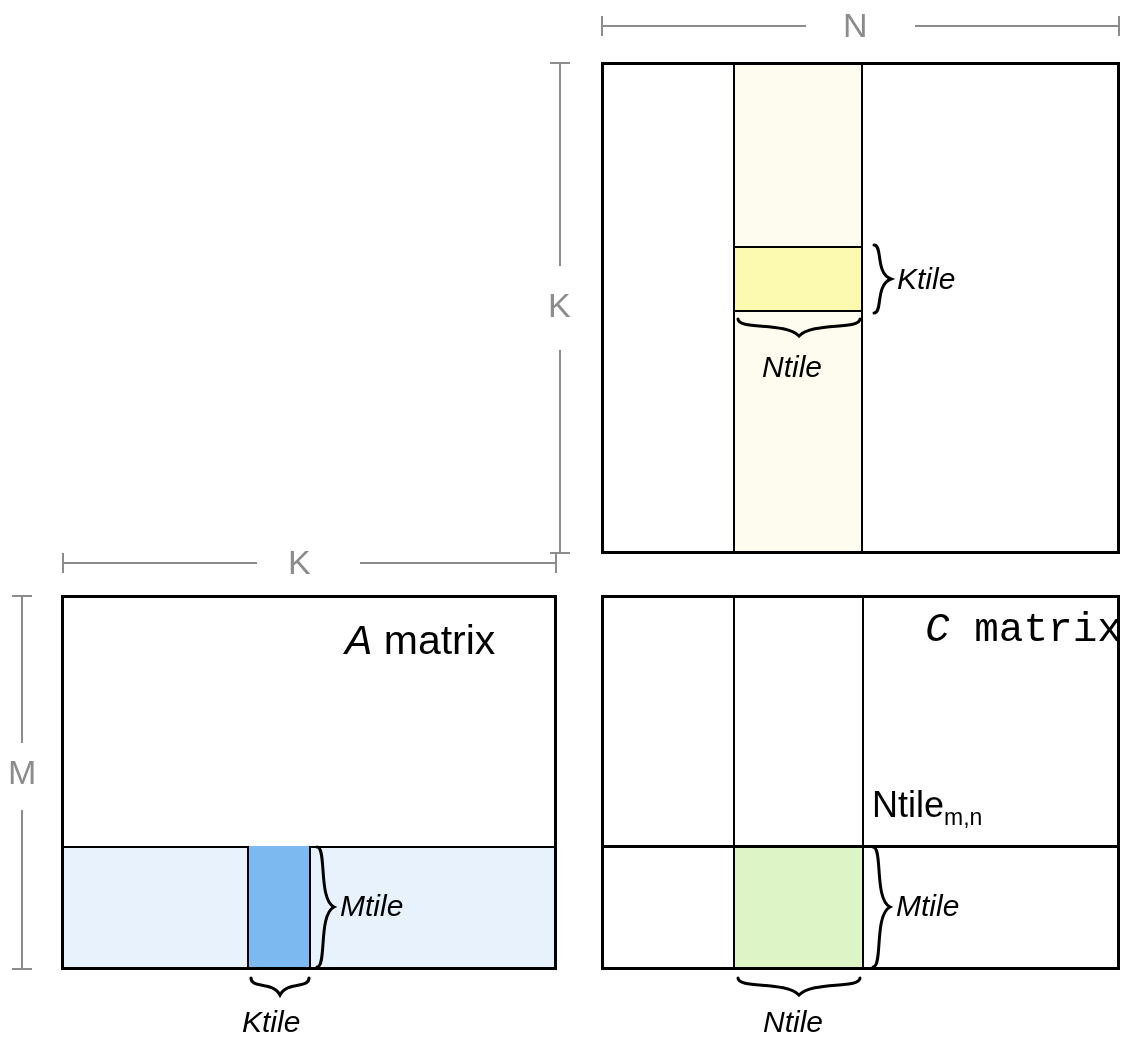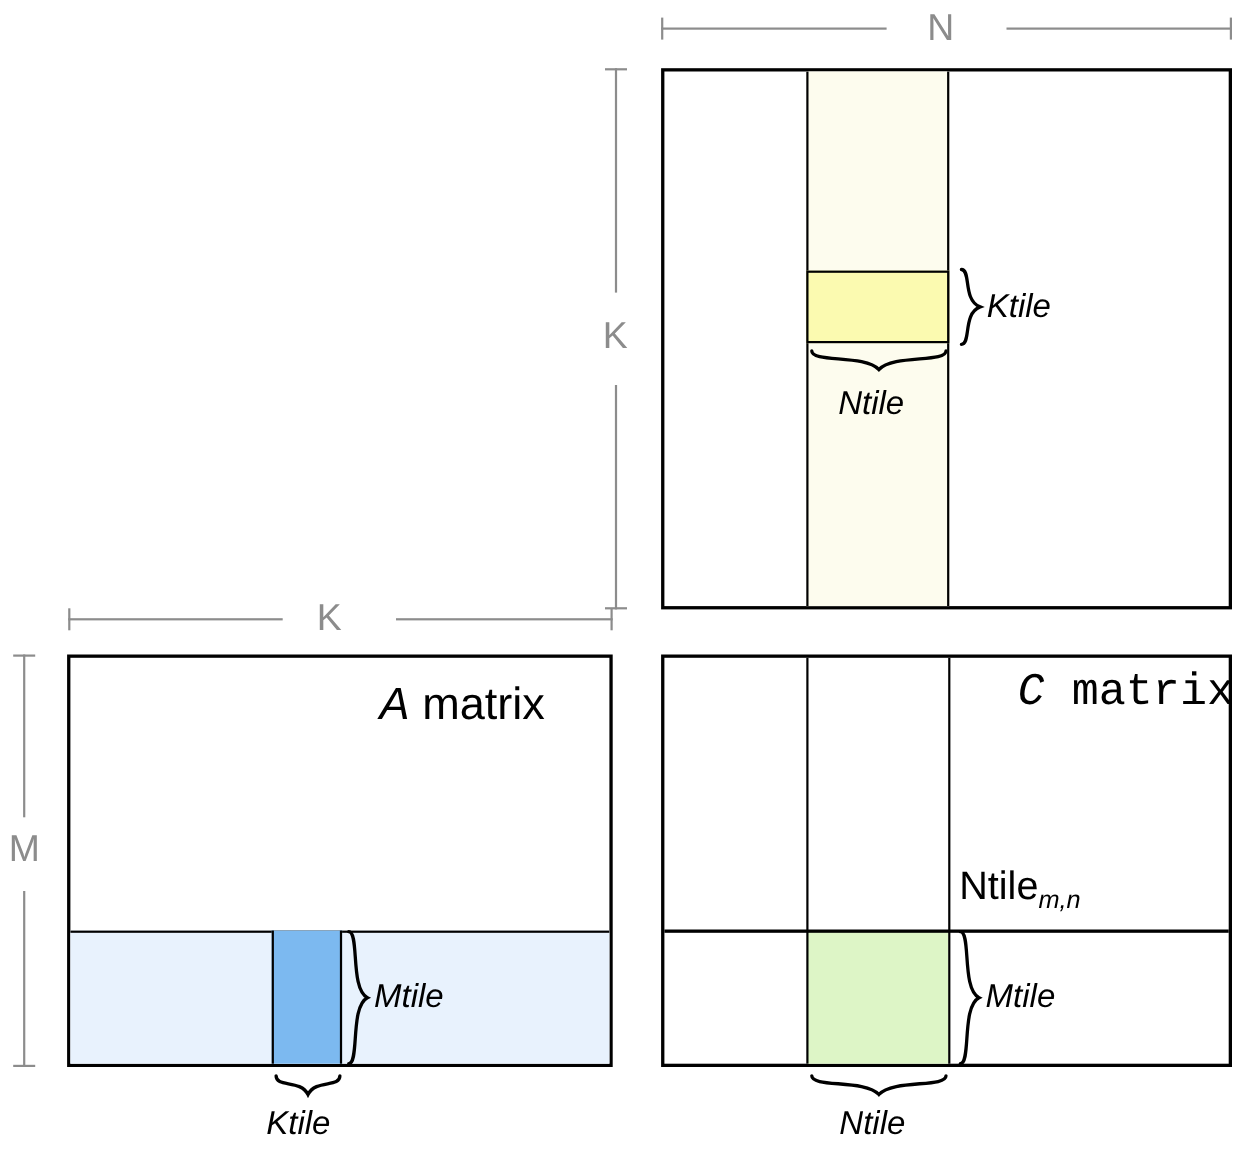--- a/index.html
+++ b/index.html
@@ -47,21 +47,21 @@
   .matrix-label .sym{font-style:italic;}
   .matrix-label .word{font-style:normal;}
   #b-label{left:925px;top:80px;}
   #a-label{left:345px;top:620px;}
   #c-label{left:925px;top:610px;font-family:Liberation Mono, monospace;}
 
   
   #c-block-label{position:absolute;left:872px;top:787px;font-size:36px;color:#000;
                  white-space:nowrap;line-height:1;}
   #c-block-label .base{font-style:normal;}
-  #c-block-label .sub{font-style:italic;font-size:23px;vertical-align:sub;}
+  #c-block-label .sub{font-size:23px;vertical-align:sub;}
 
   
   .dim{position:absolute;}
   .dim-line{position:absolute;background:#8c8c8c;}
   .dim-label{position:absolute;color:#8c8c8c;font-size:34px;line-height:1;white-space:nowrap;}
 
   
   #dim-n-left   {left:601px;  top:25px; width:205px; height:2px;}
   #dim-n-right  {left:915px;  top:25px; width:205px; height:2px;}
   #dim-n-tick-l {left:601px;  top:16px; width:2px;   height:20px;}

